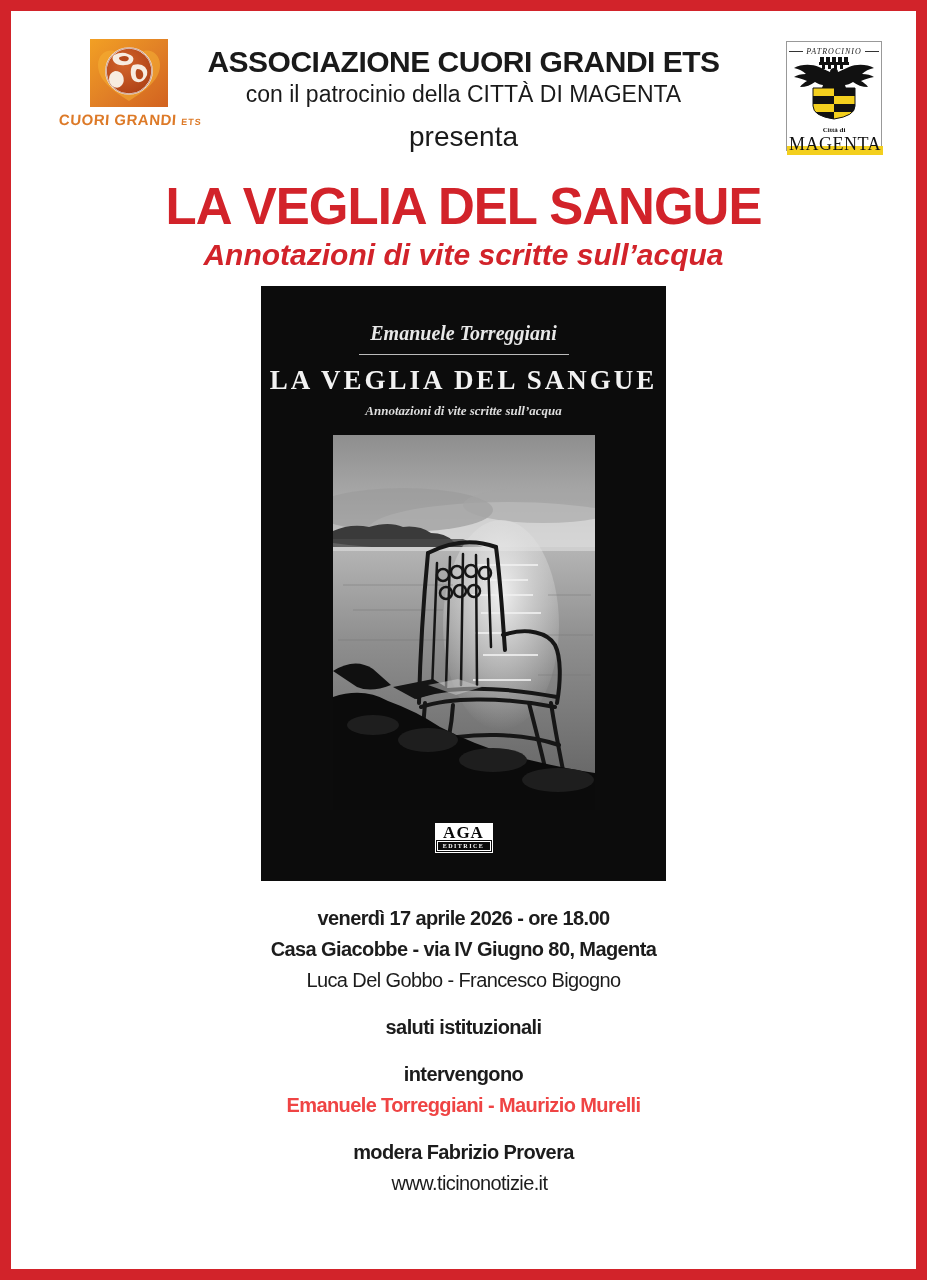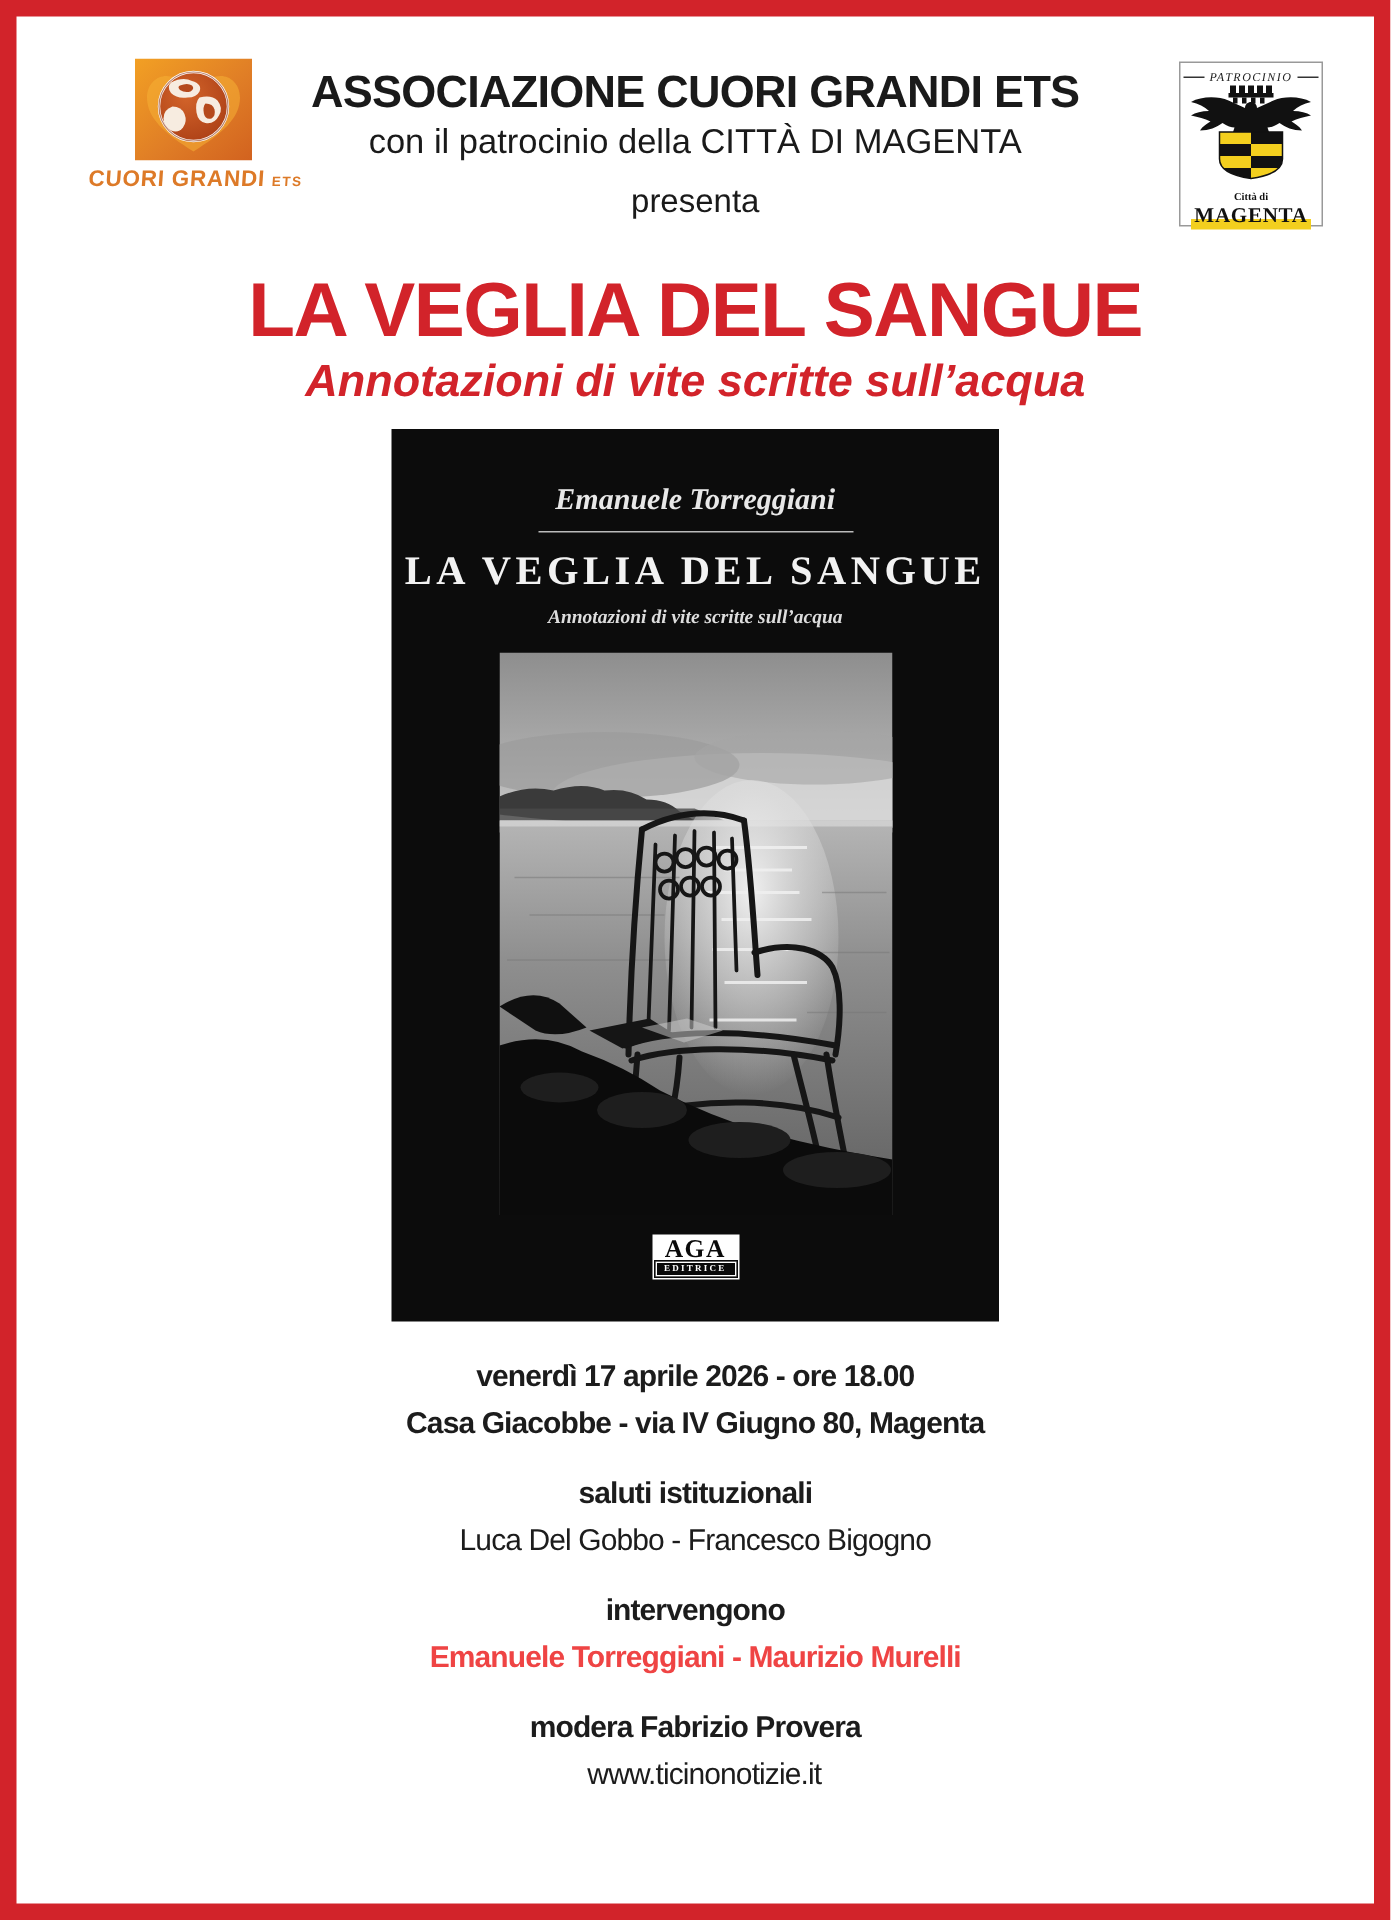--- a/index.html
+++ b/index.html
@@ -30,30 +30,30 @@
     font-family:"Liberation Serif", serif; font-style:italic; font-size:8px;
     letter-spacing:1px; color:#222; display:flex; align-items:center; gap:3px;
     justify-content:center;
   }
   .logo-right .patrocinio:before, .logo-right .patrocinio:after {
     content:""; display:block; width:14px; height:1px; background:#333;
   }
   .logo-right .citta { font-family:"Liberation Serif", serif; font-size:7px;
     font-weight:bold; color:#111; margin-top:2px; }
   .logo-right .magenta {
-    display:inline-block; font-family:"Liberation Serif", serif; font-weight:bold;
-    font-size:14px; letter-spacing:.5px; color:#111;
+    display:inline-block; font-family:"Liberation Serif", serif; font-weight:normal;
+    font-size:18px; letter-spacing:.5px; color:#111;
     background:linear-gradient(to top, #f3cf1e 0 45%, transparent 45%);
     padding:0 2px; margin-top:0px;
   }
 
   .header-text { text-align:center; padding-top:34px; color:#1a1a1a; }
   .header-text .association { font-size:30px; font-weight:bold; letter-spacing:-.5px; }
   .header-text .patronage { font-size:23px; margin-top:2px; }
-  .header-text .presents { font-size:22px; margin-top:13px; }
+  .header-text .presents { font-size:28px; margin-top:13px; }
 
   
   .title-block { text-align:center; margin-top:16px; color:#d2232a; }
   .title-block .main { font-size:51px; font-weight:bold; letter-spacing:-1px; }
   .title-block .subtitle { font-size:30px; font-weight:bold; font-style:italic; margin-top:2px; }
 
   
   .cover {
     width:405px; height:595px; margin:14px auto 0 auto;
     background:#0c0c0c; color:#eee; text-align:center;
@@ -279,22 +279,22 @@
     <div class="aga">
       <div class="aga-name">AGA</div>
       <div class="aga-sub">EDITRICE</div>
     </div>
   </div>
 
   <div class="event">
     <div class="line bold">venerdì 17 aprile 2026 - ore 18.00</div>
     <div class="line bold gap-s">Casa Giacobbe - via IV Giugno 80, Magenta</div>
 
+    <div class="line gap-s">Luca Del Gobbo - Francesco Bigogno</div>
     <div class="line bold gap-m">saluti istituzionali</div>
-    <div class="line gap-s">Luca Del Gobbo - Francesco Bigogno</div>
 
     <div class="line bold gap-m">intervengono</div>
     <div class="line bold red gap-s">Emanuele Torreggiani - Maurizio Murelli</div>
 
     <div class="line bold gap-m">modera Fabrizio Provera</div>
     <div class="line website gap-s">www.ticinonotizie.it</div>
   </div>
 
 </div>
 

